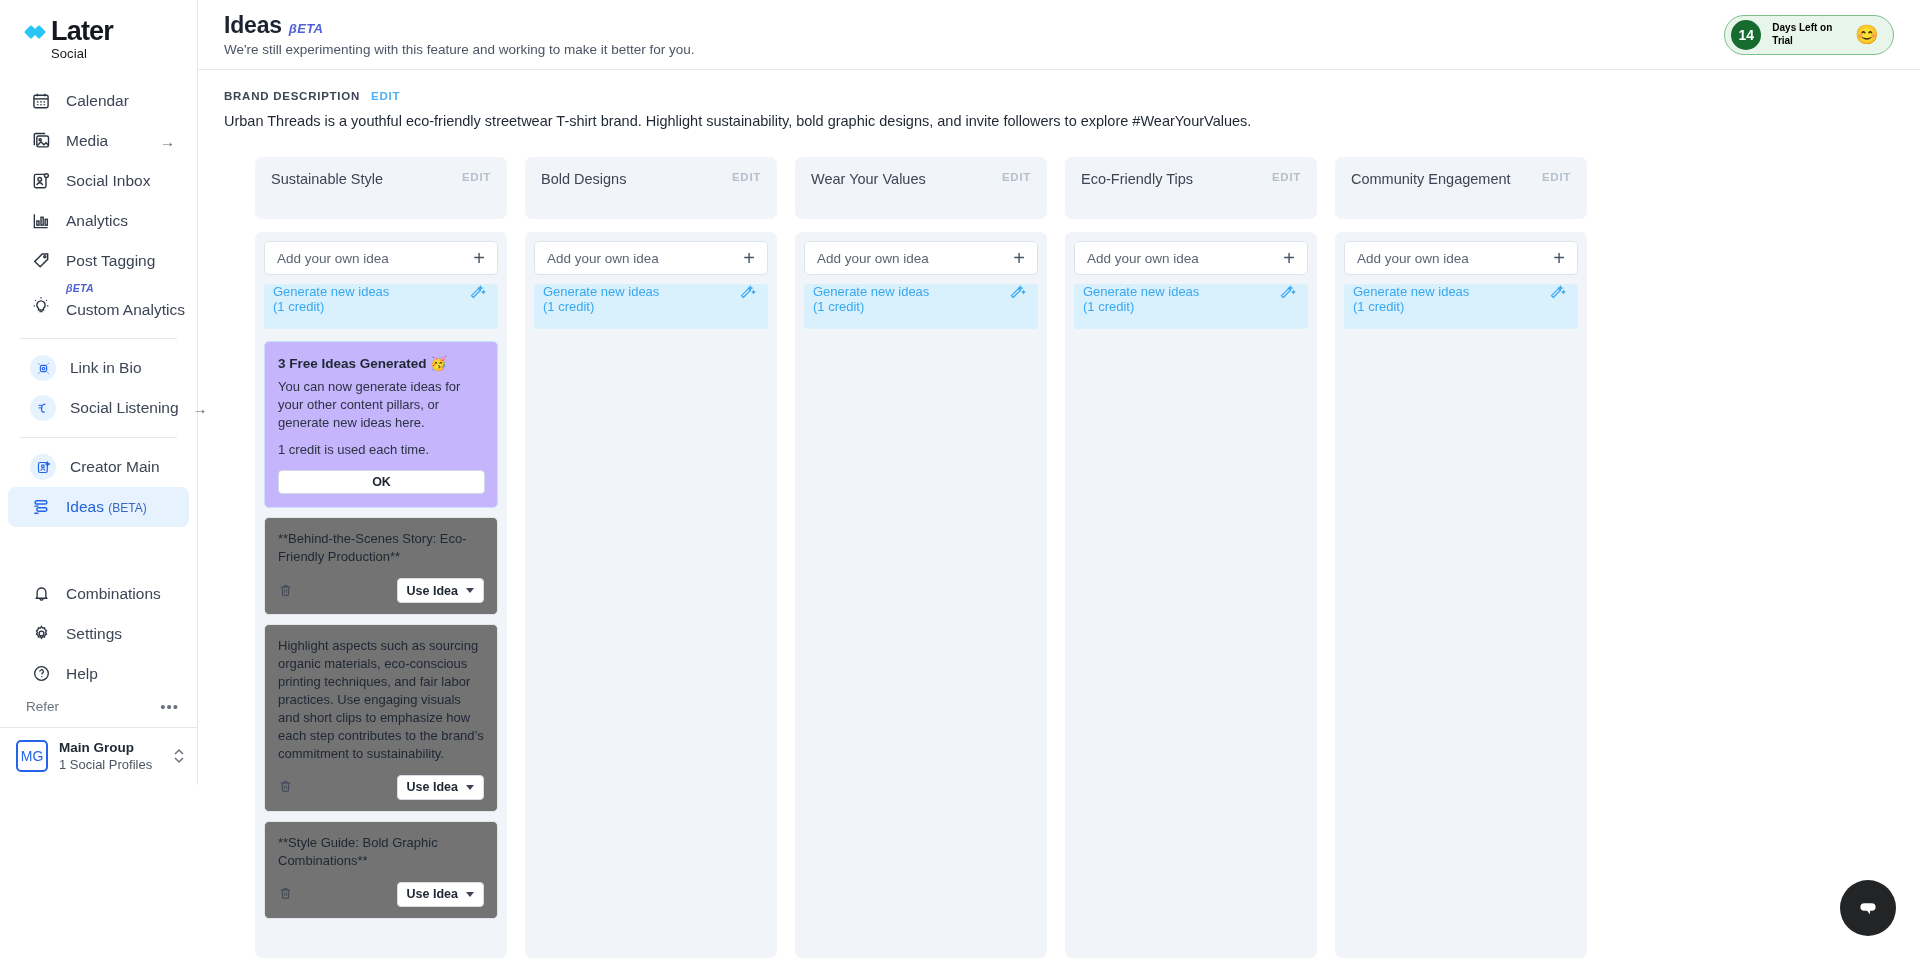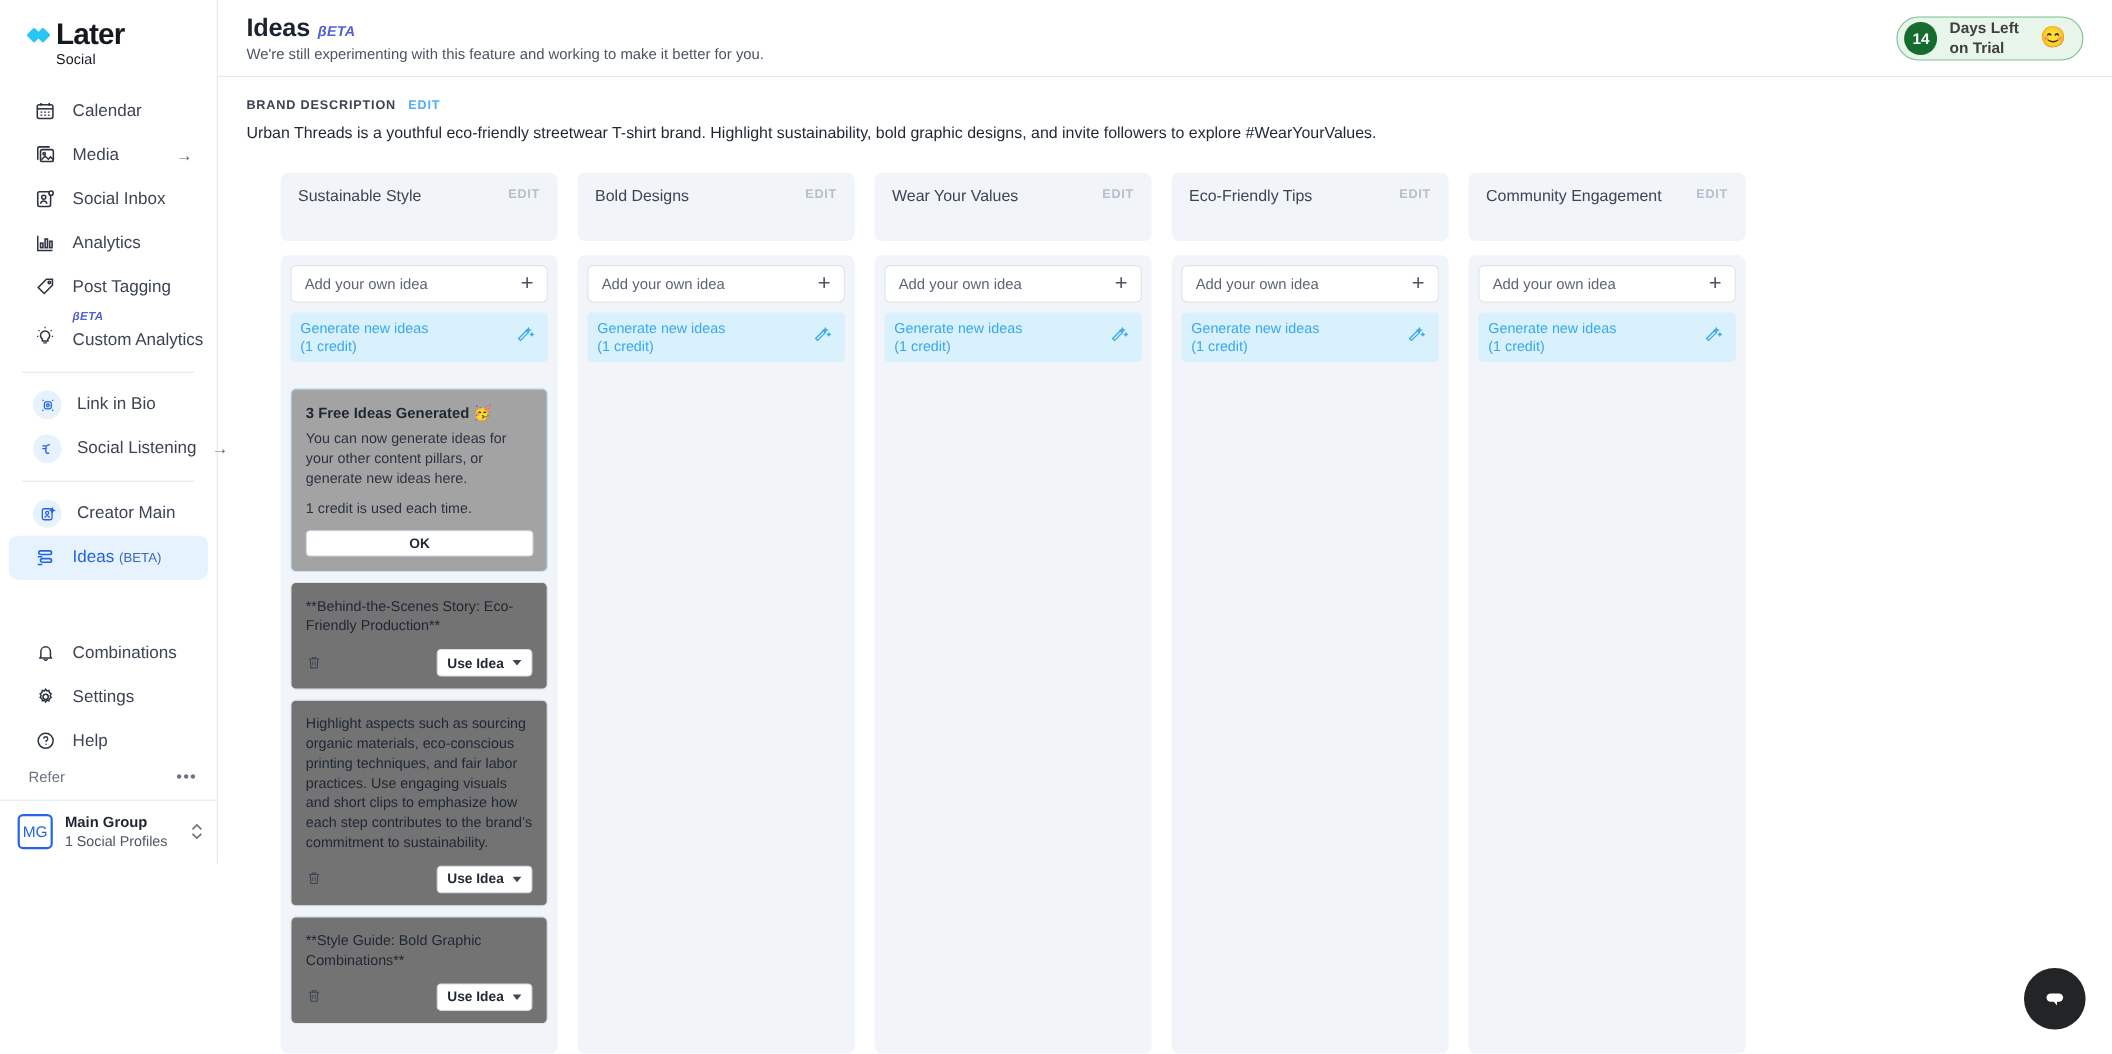--- a/index.html
+++ b/index.html
@@ -99,21 +99,21 @@
   .trial-pill {
     display:flex; align-items:center; gap: 11px;
     background:#e7f5ea; border: 1px solid #7cc08b; border-radius: 22px;
     padding: 5px 14px 5px 6px; height: 40px;
   }
   .trial-circle {
     width: 30px; height: 30px; border-radius: 50%; background:#166b2e;
     color: #fff; font-size: 14px; font-weight: bold;
     display:flex; align-items:center; justify-content:center; flex:0 0 30px;
   }
-  .trial-text { font-size: 14px; font-weight: bold; color: #404040; line-height: 1.22; max-width: 72px; }
+  .trial-text { font-size: 10px; font-weight: bold; color: #000000; line-height: 1.22; max-width: 72px; }
   .trial-emoji { font-size: 19px; line-height: 1; }
 
   .brand-band { padding: 20px 26px 10px 26px; }
   .brand-label-row { display:flex; align-items:center; gap: 11px; }
   .brand-label { font-size: 11.5px; font-weight: bold; letter-spacing: .75px; color: #3d4554; }
   .brand-edit { font-size: 11.5px; font-weight: bold; letter-spacing:.75px; color: #4fb0f5; cursor:pointer; }
   .brand-desc { font-size: 14.5px; color: #1f2733; margin-top: 11px; }
 
   
   .board {
@@ -136,28 +136,28 @@
   .add-idea {
     background:#fff; border:1px solid #dde3ea; border-radius: 5px;
     height: 34px; display:flex; align-items:center; justify-content:space-between;
     padding: 0 12px; cursor: text;
   }
   .add-idea .ph { font-size: 13.5px; color: #5d6573; }
   .plus { font-size: 20px; color: #4b5563; line-height: 1; font-weight: 300; }
 
   .gen-box {
     background:#d9f0fd; border-radius: 4px; height: 45px;
-    display:flex; align-items:center; justify-content:space-between;
+    display:flex; justify-content:space-between;
     padding: 0 12px 0 9px; cursor:pointer;
   }
   .gen-text { font-size: 13px; color: #38a8ef; line-height: 1.17; }
 
   .popover {
-    background:#a3a3a3; border:1px solid #c6e4f8; border-radius: 5px;
-    padding: 13px 12px 13px 13px; margin-top: 15px;
+    background:#c4b5fd; border:1px solid #c6e4f8; border-radius: 5px;
+    padding: 13px 12px 13px 13px; margin-top: 3px;
   }
   .pop-title { font-size: 13.5px; font-weight: bold; color: #1f2733; margin-bottom: 7px; }
   .pop-body  { font-size: 13px; color: #2c3340; line-height: 1.37; }
   .pop-body2 { font-size: 13px; color: #2c3340; margin-top: 11px; }
   .pop-ok {
     margin-top: 13px; background:#fff; border:1px solid #cfd8e3; border-radius: 4px;
     height: 24px; display:flex; align-items:center; justify-content:center;
     font-size: 12.5px; font-weight:bold; color:#1f2733; cursor:pointer;
   }
 

